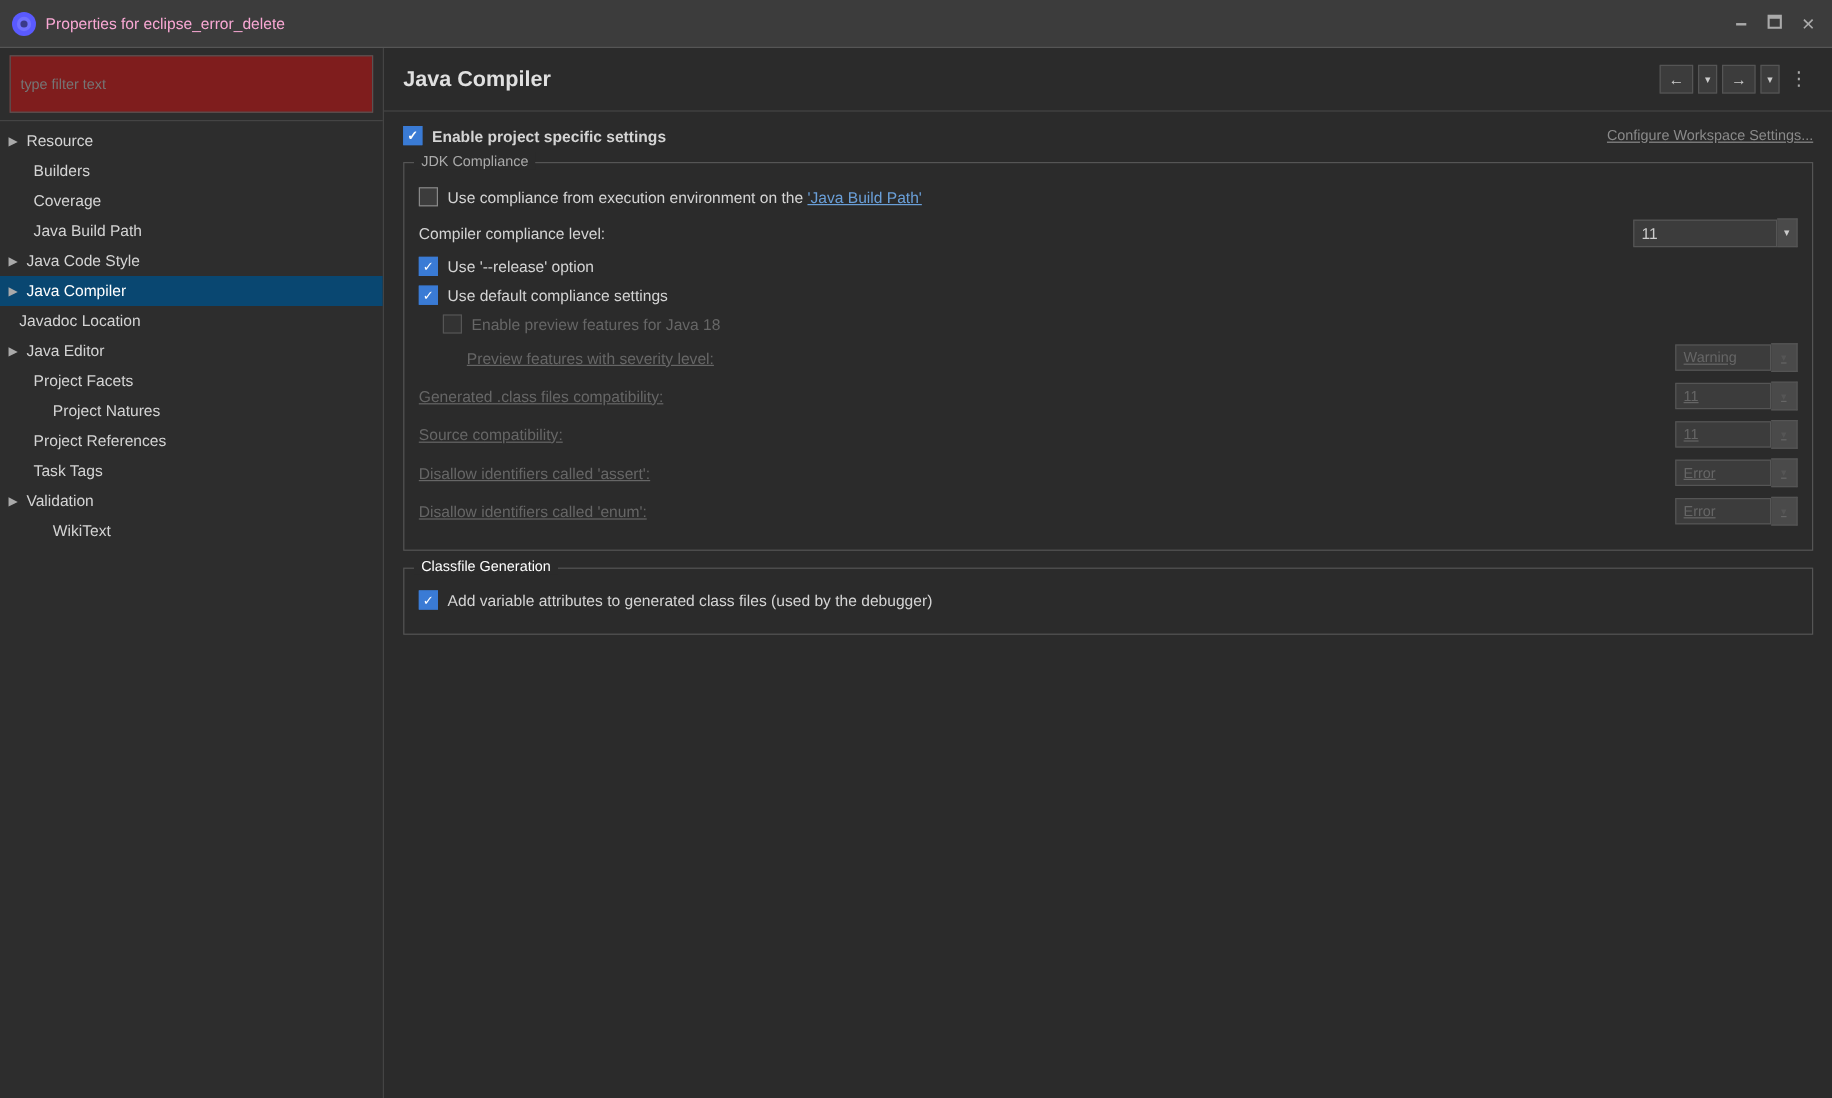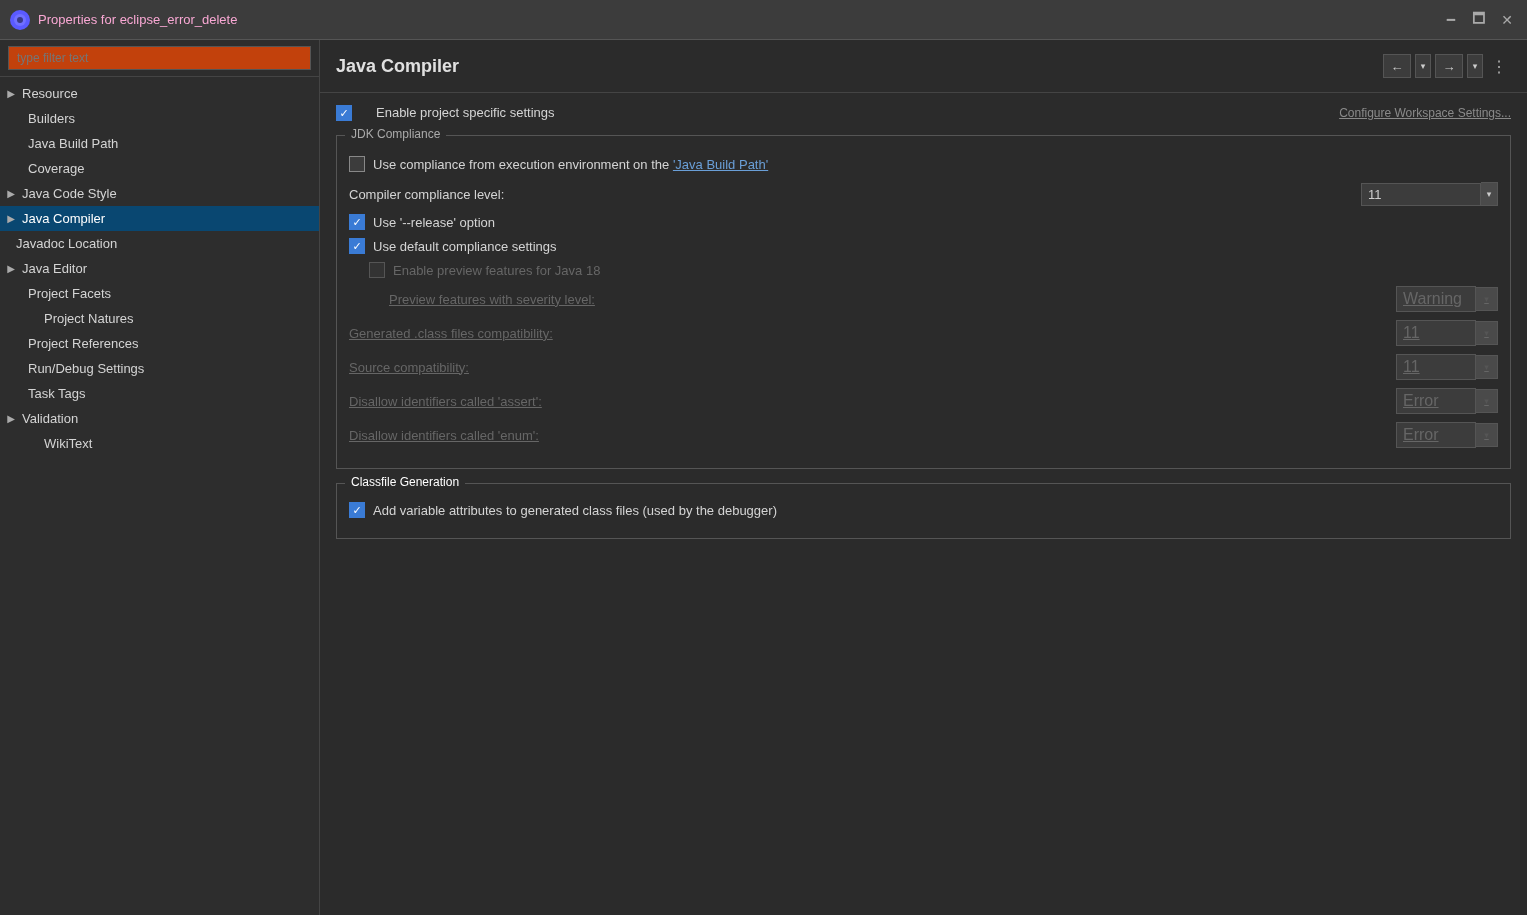--- a/index.html
+++ b/index.html
@@ -68,24 +68,24 @@
       display: flex;
       flex-direction: column;
       flex-shrink: 0;
     }
     .sidebar-filter {
       padding: 6px 8px;
       border-bottom: 1px solid #444;
     }
     .sidebar-filter input {
       width: 100%;
-      background: #c2410c;
+      background: #7f1d1d;
       border: 1px solid #555;
       color: #ccc;
-      padding: 4px 8px;
+      padding: 16px 8px;
       font-size: 12px;
       outline: none;
     }
     .sidebar-items {
       overflow-y: auto;
       flex: 1;
       padding: 4px 0;
     }
     .sidebar-item {
       display: flex;
@@ -175,22 +175,23 @@
 
     
     .enable-row {
       display: flex;
       align-items: center;
       justify-content: space-between;
       margin-bottom: 14px;
     }
     .enable-left {
       display: flex;
-      align-items: flex-start;
-      gap: 24px;
+      align-items: flex-end;
+      gap: 8px;
+      font-weight: bold;
     }
     .configure-link {
       color: #8a8a8a;
       text-decoration: underline;
       cursor: pointer;
       font-size: 12px;
     }
 
     
     .fieldset {
@@ -263,21 +264,21 @@
       min-width: 120px;
       max-width: 160px;
       padding-left: 23px;
     }
     .select-value {
       flex: 1;
       background: #3c3c3c;
       border: 1px solid #555;
       color: #ccc;
       padding: 3px 6px;
-      font-size: 16px;
+      font-size: 12px;
       min-width: 80px;
     }
     .select-value.disabled { color: #666; }
     .select-arrow {
       width: 22px;
       height: 24px;
       background: #4a4a4a;
       border: 1px solid #555;
       border-left: none;
       display: flex;
@@ -341,25 +342,25 @@
       <div class="sidebar-item has-children">
         <span class="chevron">▶</span>
         <span>Resource</span>
       </div>
 
       <div class="sidebar-item" style="padding-left:28px;">
         <span>Builders</span>
       </div>
 
       <div class="sidebar-item" style="padding-left:28px;">
+        <span>Coverage</span>
+      </div>
+
+      <div class="sidebar-item" style="padding-left:28px;">
         <span>Java Build Path</span>
-      </div>
-
-      <div class="sidebar-item" style="padding-left:28px;">
-        <span>Coverage</span>
       </div>
 
       <div class="sidebar-item has-children">
         <span class="chevron">▶</span>
         <span>Java Code Style</span>
       </div>
 
       <div class="sidebar-item has-children active">
         <span class="chevron">▶</span>
         <span>Java Compiler</span>
@@ -379,23 +380,20 @@
       </div>
 
       <div class="sidebar-item" style="padding-left:44px;">
         <span>Project Natures</span>
       </div>
 
       <div class="sidebar-item" style="padding-left:28px;">
         <span>Project References</span>
       </div>
 
-      <div class="sidebar-item" style="padding-left:28px;">
-        <span>Run/Debug Settings</span>
-      </div>
 
       <div class="sidebar-item" style="padding-left:28px;">
         <span>Task Tags</span>
       </div>
 
       <div class="sidebar-item has-children">
         <span class="chevron">▶</span>
         <span>Validation</span>
       </div>
 

